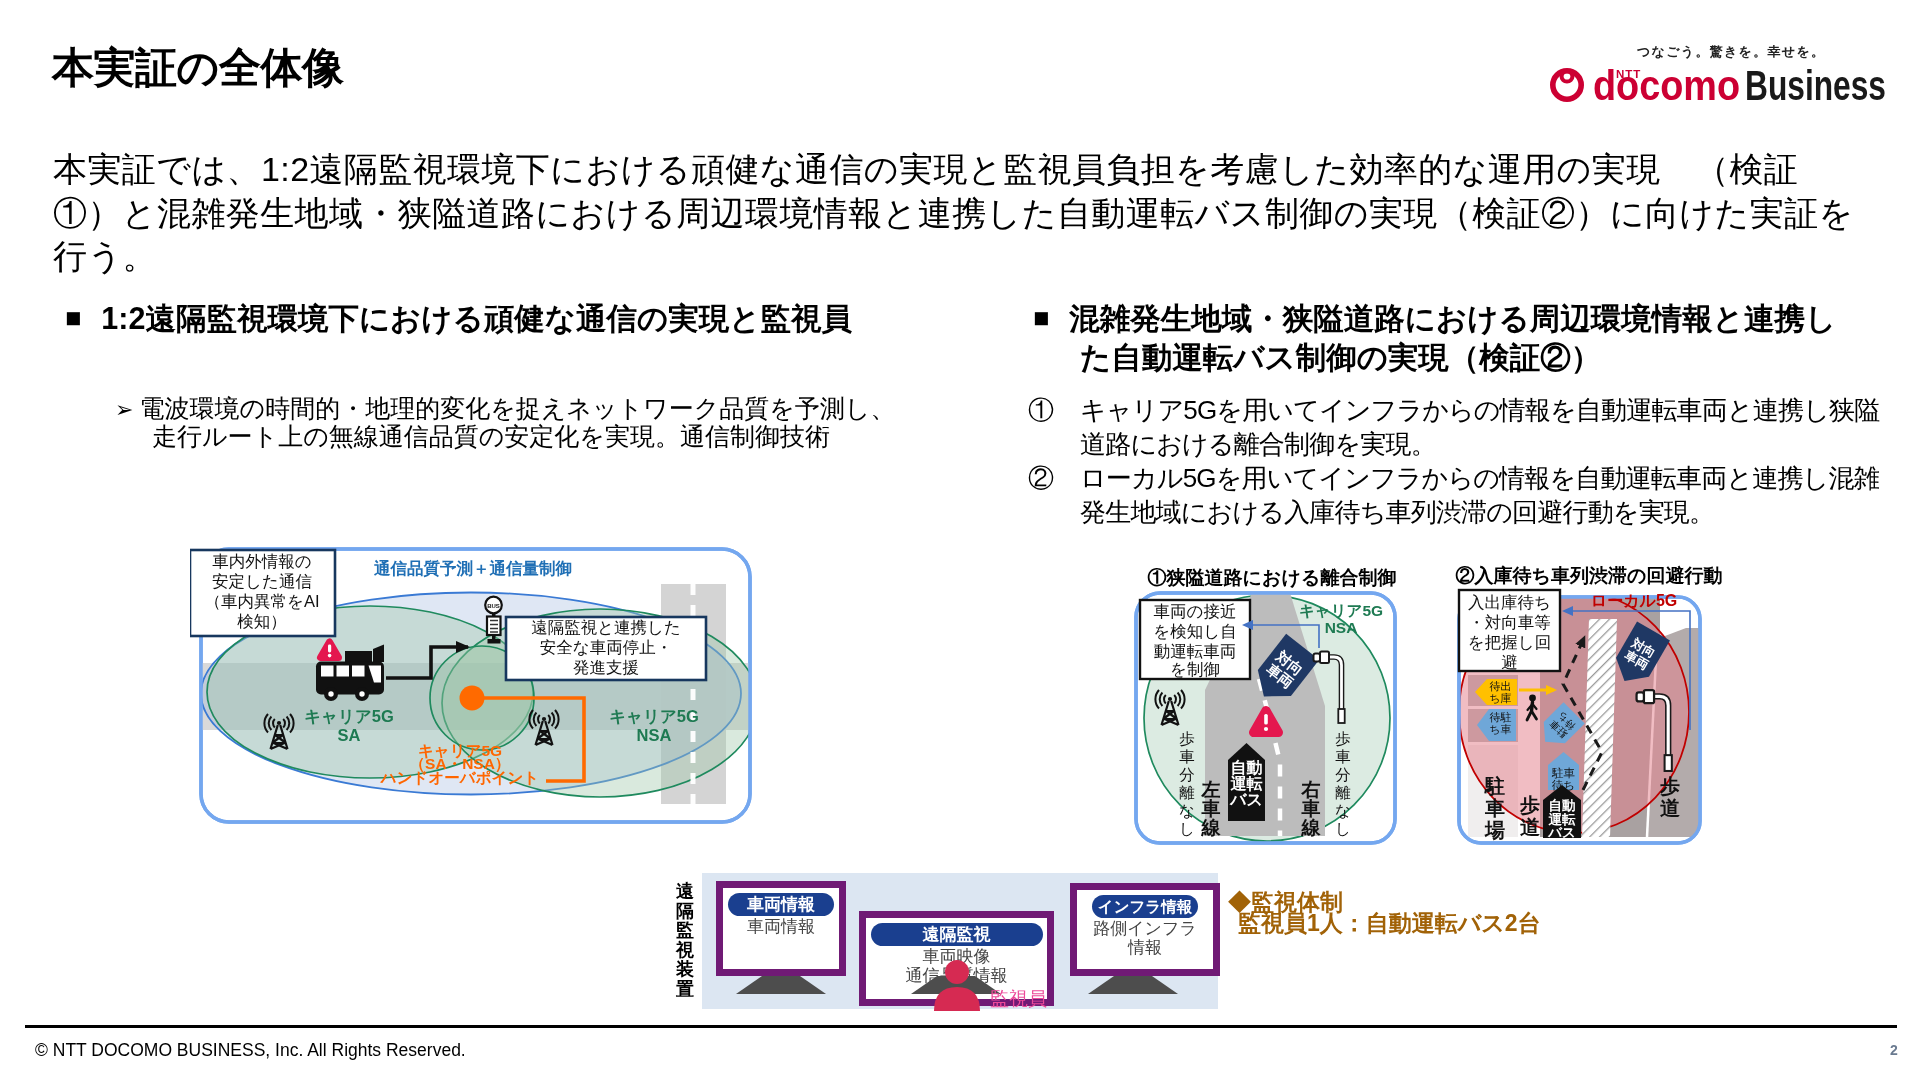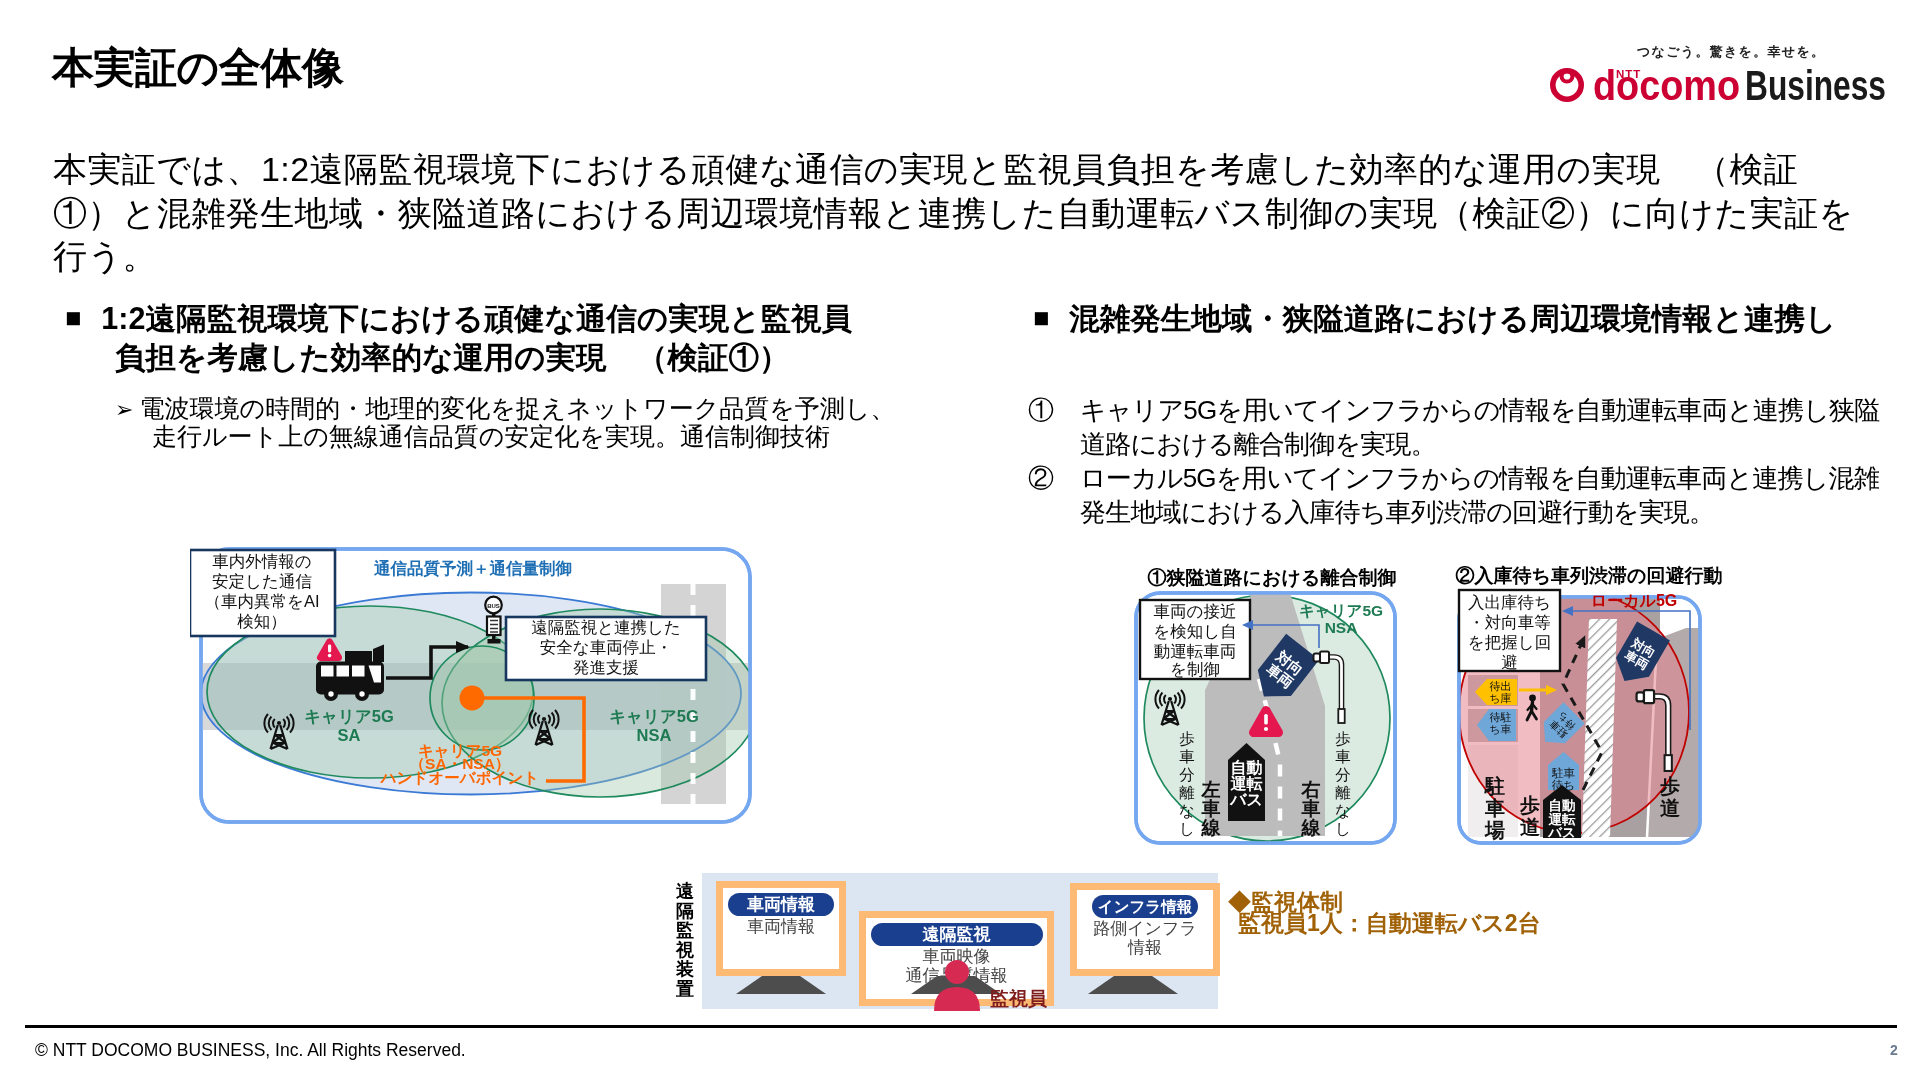--- a/index.html
+++ b/index.html
@@ -16,37 +16,37 @@
 #rlist{left:1028px;top:394px;width:900px;font-size:26px;letter-spacing:-0.8px;line-height:33.5px;color:#000;white-space:nowrap;}
 .num{display:inline-block;width:52px;}
 .row{display:flex;margin-bottom:1px;}
 .itxt{flex:1;}
 #footline{left:25px;top:1025px;width:1872px;height:2.5px;background:#000;}
 #copyr{left:35px;top:1040px;font-size:17.5px;color:#000;}
 #pageno{left:1890px;top:1042px;font-size:14px;color:#6a7a90;font-weight:bold;}
 
 #bluebg{left:702px;top:873px;width:516px;height:136px;background:#dce6f2;}
 #ensou{left:674px;top:882px;width:22px;font-size:18px;font-weight:bold;line-height:19.5px;text-align:center;color:#000;}
-.mon{position:absolute;background:#fdba74;}
+.mon{position:absolute;background:#701a75;}
 .scr{position:absolute;left:7px;top:7px;right:7px;bottom:7px;background:#fff;text-align:center;}
 .pill{margin:5px auto 2px;background:#1a3f8f;border-radius:12px;color:#fff;font-weight:bold;font-size:17px;height:23px;line-height:23px;}
 .mtxt{font-size:17px;color:#444;line-height:18.5px;}
 .stand{position:absolute;width:38px;border-left:26px solid transparent;border-right:26px solid transparent;border-bottom:18px solid #4d4d4d;height:0;}
-#kanshi{left:990px;top:986px;font-size:19px;font-weight:bold;color:#7f1d1d;}
+#kanshi{left:990px;top:986px;font-size:19px;font-weight:normal;color:#ec4899;}
 #taisei{left:1228px;top:892px;font-size:23px;font-weight:bold;color:#a16207;line-height:21px;}
 
 #tagline{left:1637px;top:43px;font-size:13px;font-weight:bold;color:#222;letter-spacing:1.3px;}
 </style>
 </head>
 <body>
 <div class="abs" id="title">本実証の全体像</div>
 <div class="abs" id="para">本実証では、1:2遠隔監視環境下における頑健な通信の実現と監視員負担を考慮した効率的な運用の実現　（検証<br>①）と混雑発生地域・狭隘道路における周辺環境情報と連携した自動運転バス制御の実現（検証②）に向けた実証を<br>行う。</div>
 
-<div class="abs h2" id="lh"><span class="sq">■</span>1:2遠隔監視環境下における頑健な通信の実現と監視員<br><span style="margin-left:50px">負担を考慮した効率的な運用の実現　（検証①）</span></div>
-<div class="abs h2" id="rh"><span class="sq">■</span>混雑発生地域・狭隘道路における周辺環境情報と連携し<br></div>
+<div class="abs h2" id="lh"><span class="sq">■</span>1:2遠隔監視環境下における頑健な通信の実現と監視員<br></div>
+<div class="abs h2" id="rh"><span class="sq">■</span>混雑発生地域・狭隘道路における周辺環境情報と連携し<br><span style="margin-left:47px">た自動運転バス制御の実現（検証②）</span></div>
 
 <div class="abs" id="lbul"><span style="font-size:22px">➢ </span>電波環境の時間的・地理的変化を捉えネットワーク品質を予測し、<br><span style="margin-left:37px">走行ルート上の無線通信品質の安定化を実現。通信制御技術</span><br></div>
 
 <div class="abs" id="rlist">
 <div class="row">
       <span class="num">①</span>
       <span class="itxt">キャリア5Gを用いてインフラからの情報を自動運転車両と連携し狭隘<br>道路における離合制御を実現。</span>
     </div>
 <div class="row">
       <span class="num">②</span>

